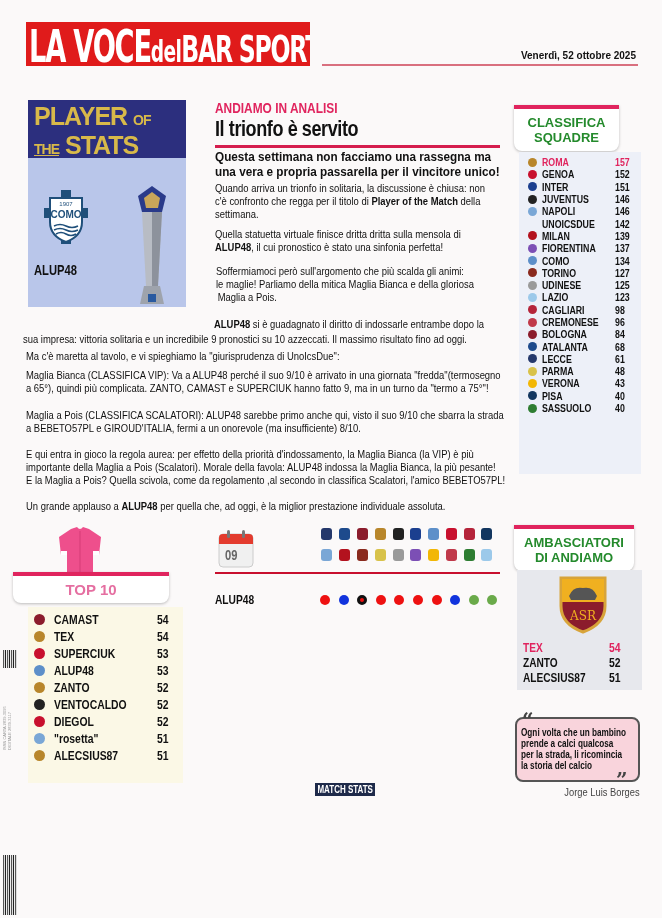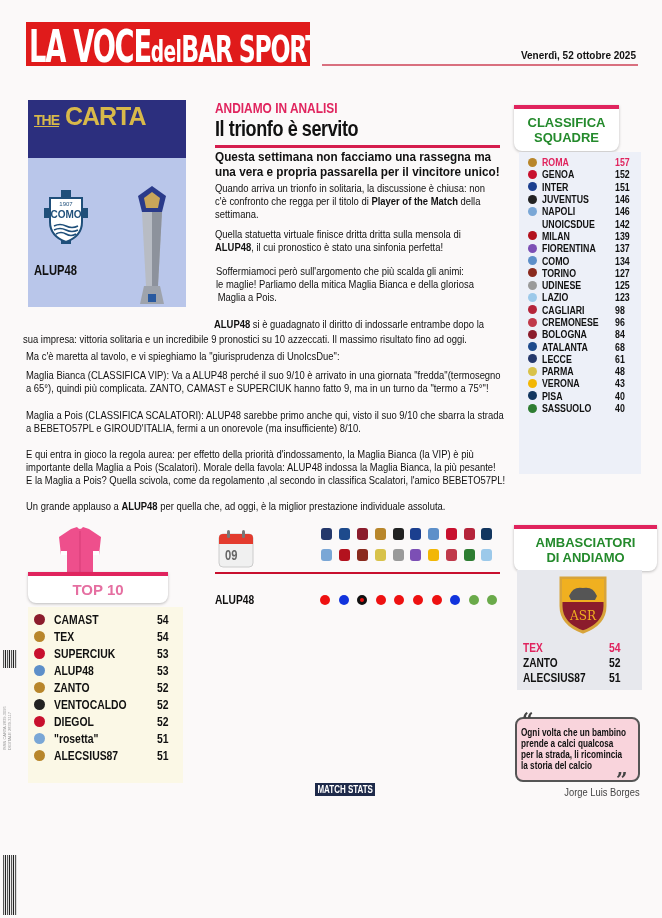--- a/index.html
+++ b/index.html
@@ -38,38 +38,38 @@
   .cls { left:514px; top:105px; width:105px; }
   .cls-list { left:519px; top:152px; width:122px; height:322px; background:#edf0f8; padding-top:4px; box-sizing:border-box; }
   .row { display:flex; align-items:center; height:12.3px; font-size:11px; font-weight:bold; }
   .row .ic { width:9px; height:9px; border-radius:50%; margin:0 5px 0 9px; flex:none; }
   .row .nm { flex:1; transform:scaleX(0.8); transform-origin:left; white-space:nowrap; }
   .row .pts { width:26px; transform:scaleX(0.8); transform-origin:left; }
   .row.hl { color:#e0245e; }
 
   
   .jersey { left:55px; top:527px; width:50px; height:48px; }
-  .top10-head { left:28px; top:572px; width:140px; }
+  .top10-head { left:13px; top:572px; width:156px; }
   .top10-head .panel-head { color:#e56fa1; font-size:15px; }
   .top10-list { left:28px; top:607px; width:155px; height:176px; background:#fbf8e6; padding-top:4px; box-sizing:border-box; }
   .top10-list .row { height:17px; font-size:13px; }
   .top10-list .row .ic { width:11px; height:11px; margin:0 9px 0 6px; }
   .top10-list .row .pts { width:26px; }
 
   
   .cal { left:218px; top:530px; width:36px; height:38px; }
   .logos { left:318px; top:528px; width:190px; }
   .logo { display:inline-block; width:11px; height:12px; border-radius:3px; margin:0 3.4px 5px 3.4px; }
   .mrule { left:215px; top:572px; width:285px; height:2px; background:#c8102e; }
   .mname { left:215px; top:593px; font-weight:bold; font-size:12px; transform:scaleX(0.85); transform-origin:left; }
   .dots { left:320px; top:595px; display:flex; }
   .dot { width:10px; height:10px; border-radius:50%; margin-right:8.6px; box-sizing:border-box; }
 
   
-  .amb { left:514px; top:525px; width:143px; }
+  .amb { left:514px; top:525px; width:120px; }
   .amb-body { left:517px; top:570px; width:125px; height:120px; background:#e7e8ed; }
   .shield { left:42px; top:6px; width:48px; height:58px; }
   .amb-rows { position:absolute; left:6px; top:70px; width:112px; }
   .amb-rows .row { height:15px; font-size:13px; }
   .amb-rows .row .nm { transform:scaleX(0.78); }
 
   
   .quote { left:515px; top:717px; width:125px; height:65px; background:#f9d4dc; border:2px solid #555; border-radius:8px; box-sizing:border-box; }
   .quote-text { position:absolute; left:4px; top:8px; font-size:10.5px; line-height:11px; font-weight:bold; transform:scaleX(0.78); transform-origin:left top; white-space:nowrap; }
   .qmark { font-size:20px; font-weight:bold; color:#444; font-family:"DejaVu Serif", serif; }
@@ -85,21 +85,22 @@
 <div class="abs mast-wrap">
   <div class="mast-text">
     <span class="l">LA VOCE</span><span class="s">del</span><span class="m">BAR SPORT</span>
   </div>
 </div>
 <div class="abs date">Venerdì, 52 ottobre 2025</div>
 <div class="abs rule"></div>
 
 <div class="abs potm">
   <div class="potm-head">
-    <div class="b"><small style="text-decoration:underline">THE</small> <span>CARTA</span></div>
+    <div class="a"><span>PLAYER</span> <small>OF</small></div>
+    <div class="b"><small style="text-decoration:underline">THE</small> <span>STATS</span></div>
   </div>
   <svg class="abs como" viewBox="0 0 44 54">
     <rect x="17" y="0" width="10" height="54" fill="#1f4f7a"></rect>
     <rect x="0" y="18" width="44" height="10" fill="#1f4f7a"></rect>
     <path d="M6 8 H38 V32 Q38 46 22 52 Q6 46 6 32 Z" fill="#fff" stroke="#1f4f7a" stroke-width="2"></path>
     <text x="22" y="16" font-size="6" text-anchor="middle" fill="#1f4f7a" font-family="Liberation Sans, sans-serif">1907</text>
     <text x="22" y="28" font-size="10" font-weight="bold" text-anchor="middle" fill="#1f4f7a" font-family="Liberation Sans, sans-serif">COMO</text>
     <path d="M10 36 Q16 33 22 36 T34 36 M10 40 Q16 37 22 40 T34 40 M12 44 Q17 41 22 44 T32 44" stroke="#1f4f7a" stroke-width="1.5" fill="none"></path>
   </svg>
   <svg class="abs trophy" viewBox="0 0 40 120">

